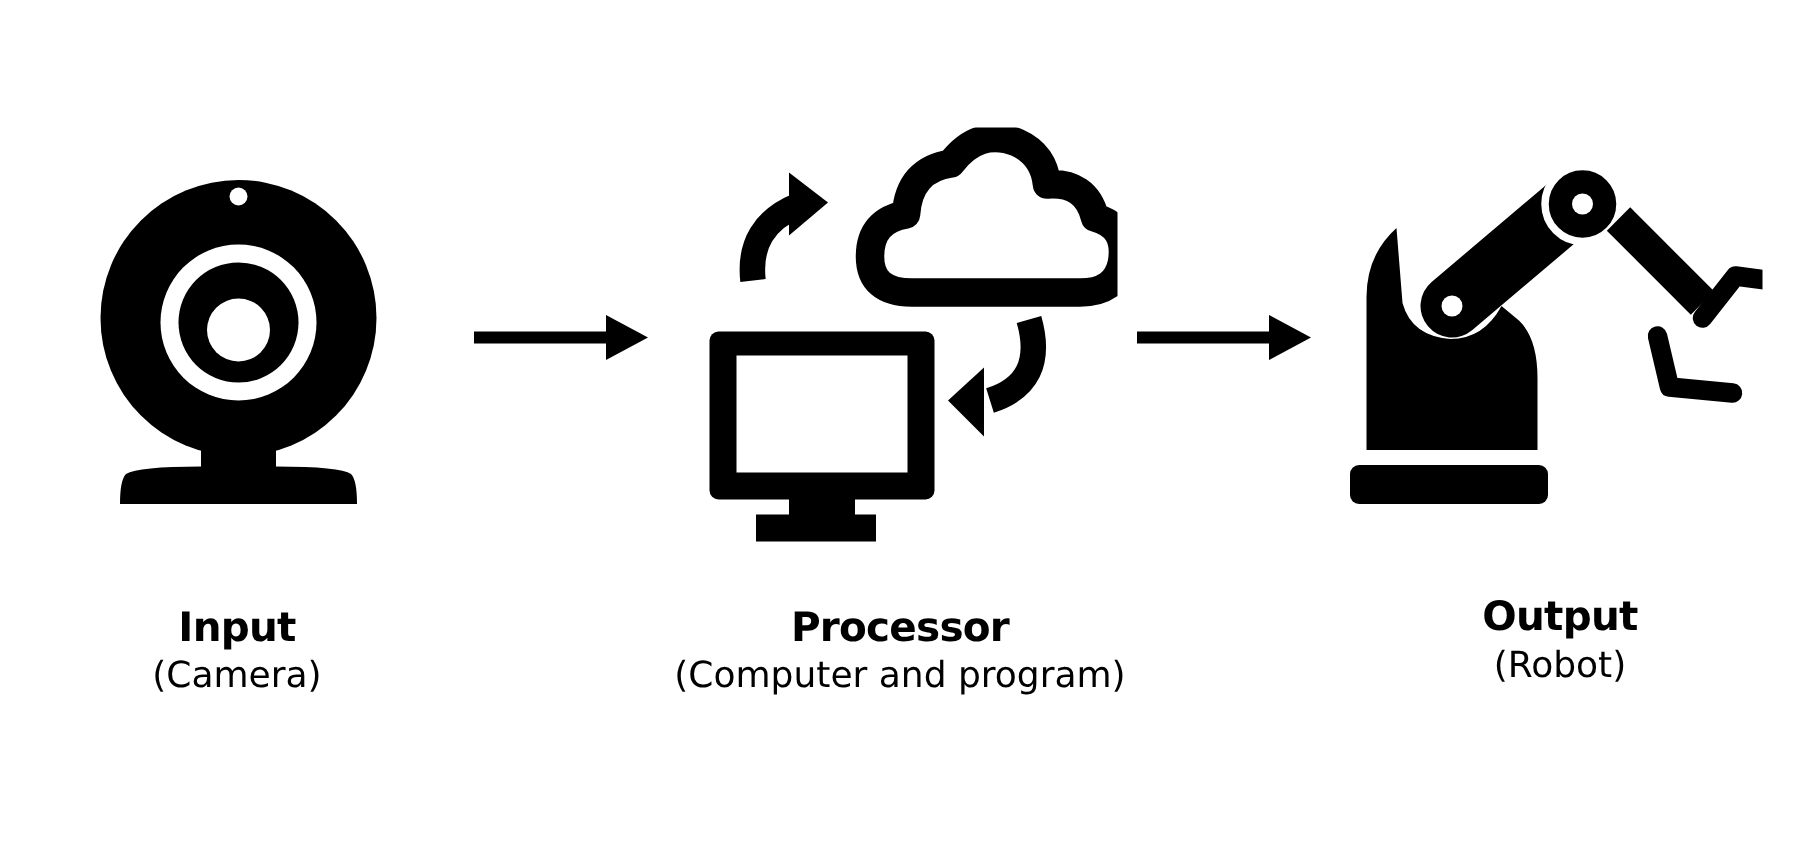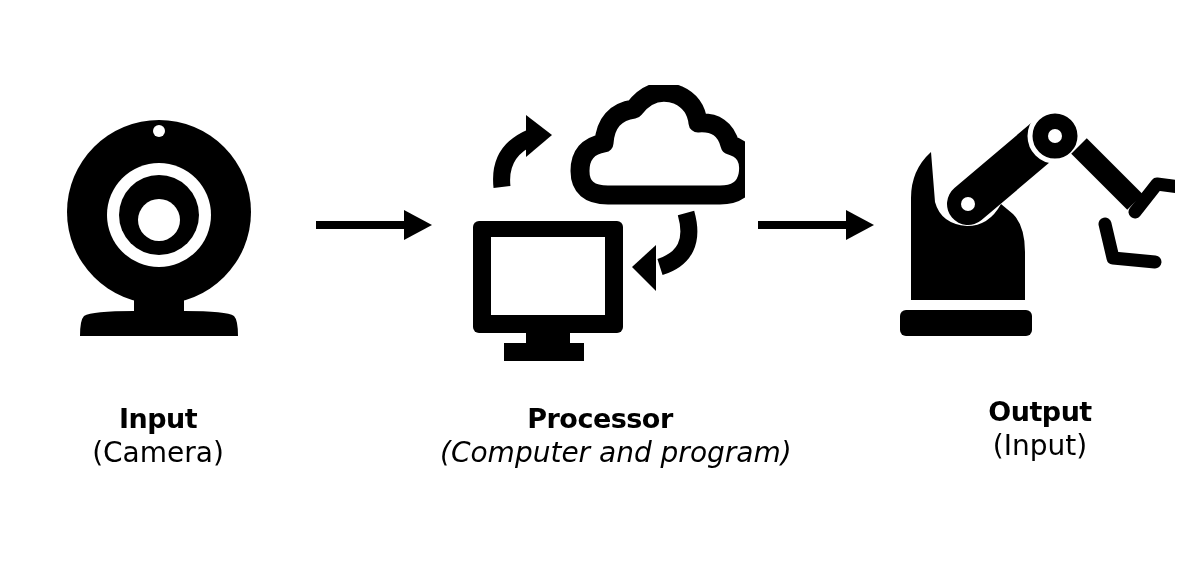--- a/index.html
+++ b/index.html
@@ -1,20 +1,20 @@
 <!DOCTYPE html>
 <html><head>
 <meta charset="utf-8">
 <style>
   html, body { margin:0; padding:0; background:#ffffff; }
   body { width:1200px; height:567px; position:relative; overflow:hidden; font-family:"Liberation Sans", sans-serif; color:#000; }
   .icon { position:absolute; }
   .label { position:absolute; text-align:center; }
   .title { font-family:"DejaVu Sans", sans-serif; font-weight:bold; font-size:27px; letter-spacing:-0.5px; white-space:nowrap; }
-  .sub { font-family:"DejaVu Sans", sans-serif; font-size:28px; white-space:nowrap; }
+  .sub { font-family:"DejaVu Sans", sans-serif; font-size:24px; white-space:nowrap; }
 </style>
 </head>
 <body>
 
 <div>
   <svg class="icon" style="left:62px;top:118px;" width="196" height="225" viewBox="0 0 196 225">
     <circle cx="97" cy="94" r="92" fill="#000"></circle>
     <circle cx="97" cy="13" r="6" fill="#fff"></circle>
     <circle cx="97" cy="97" r="52" fill="#fff"></circle>
     <circle cx="97" cy="97" r="40" fill="#000"></circle>
@@ -49,21 +49,21 @@
       <polygon points="66,30 92,50 66,72" fill="#000"></polygon>
     </g>
 
     <g>
       <path d="M226 128 Q238 170 200 182" fill="none" stroke="#000" stroke-width="17"></path>
       <polygon points="196,160 172,182 196,206" fill="#000"></polygon>
     </g>
   </svg>
   <div class="label" style="left:440px;top:403px;width:320px;text-align:center;">
     <div class="title">Processor</div>
-    <div class="sub" style="margin-top:2px;font-style:italic;">(Computer and program)</div>
+    <div class="sub" style="margin-top:2px;">(Computer and program)</div>
   </div>
 </div>
 
 <svg class="icon" style="left:758px;top:208px;" width="120" height="34" viewBox="0 0 120 34">
   <rect x="0" y="13" width="92" height="8" fill="#000"></rect>
   <polygon points="88,2 116,17 88,32" fill="#000"></polygon>
 </svg>
 
 <div>
   <svg class="icon" style="left:895px;top:112px;" width="280" height="230" viewBox="0 0 280 230">
@@ -78,15 +78,15 @@
     <circle cx="160" cy="24" r="25" fill="#000" stroke="#fff" stroke-width="5"></circle>
     <circle cx="160" cy="24" r="7" fill="#fff"></circle>
 
     <line x1="184" y1="34" x2="240" y2="90" stroke="#000" stroke-width="22" stroke-linecap="butt"></line>
 
     <polyline points="210,112 218,146 260,150" fill="none" stroke="#000" stroke-width="13" stroke-linejoin="round" stroke-linecap="round"></polyline>
     <polyline points="240,100 262,72 292,76 298,128" fill="none" stroke="#000" stroke-width="13" stroke-linejoin="round" stroke-linecap="round"></polyline>
   </svg>
   <div class="label" style="left:940px;top:396px;width:200px;">
     <div class="title">Output</div>
-    <div class="sub" style="margin-top:2px;">(Input)</div>
+    <div class="sub" style="margin-top:2px;">(Robot)</div>
   </div>
 </div>
 
 </body></html>

